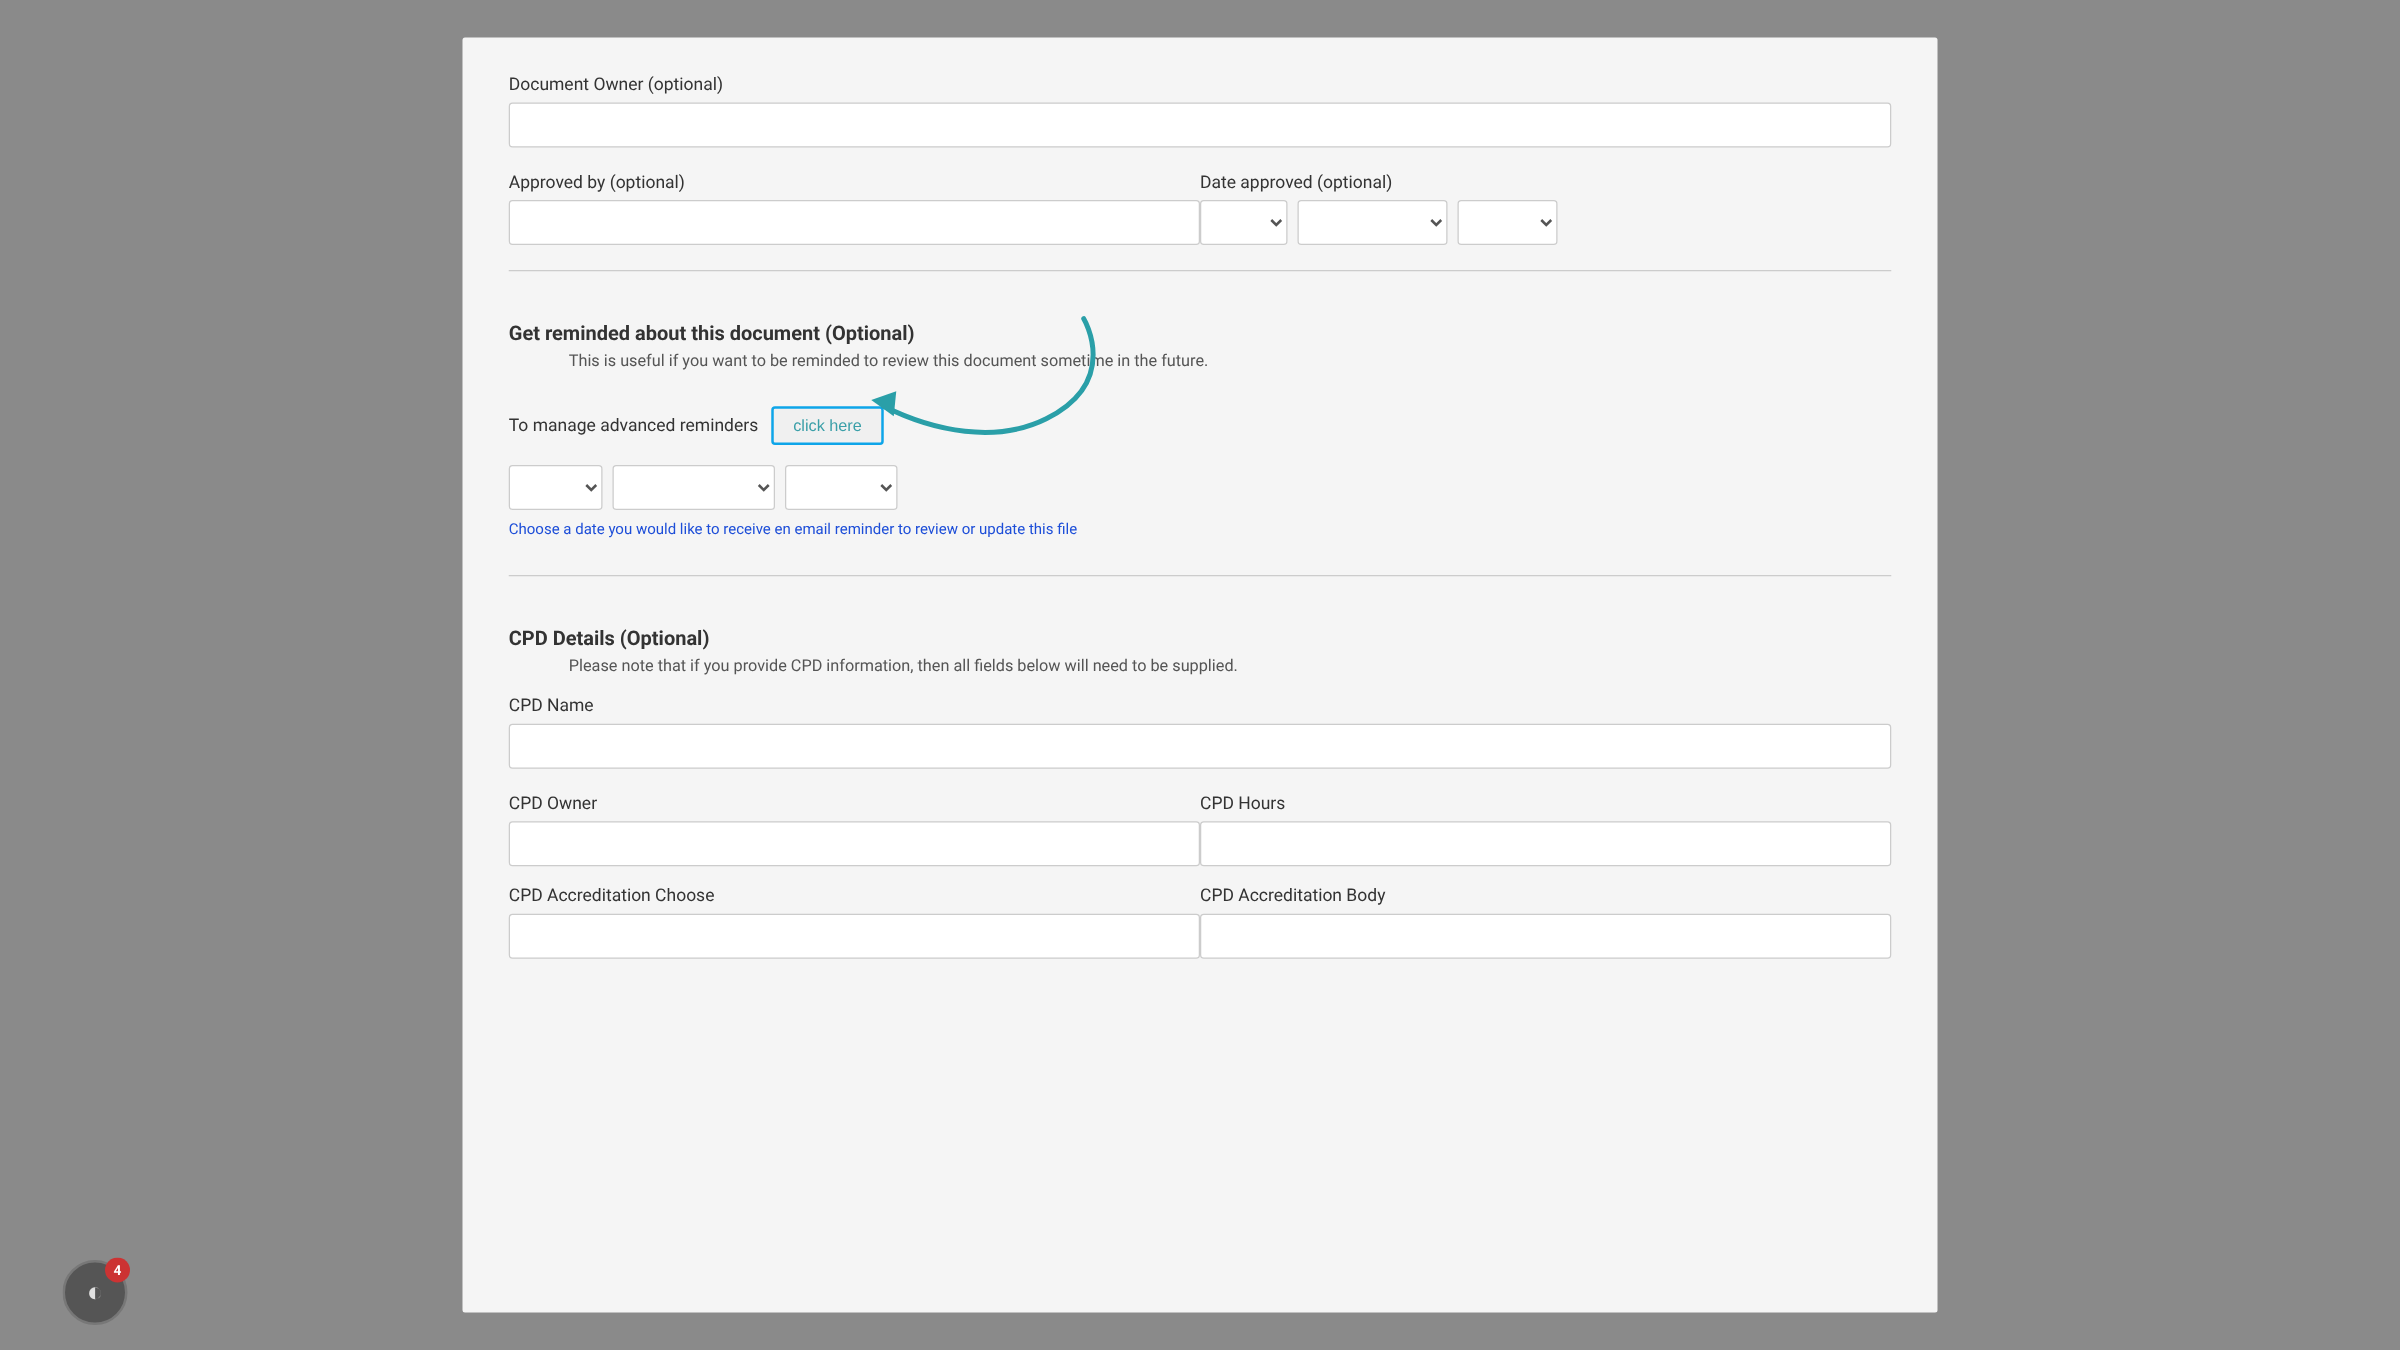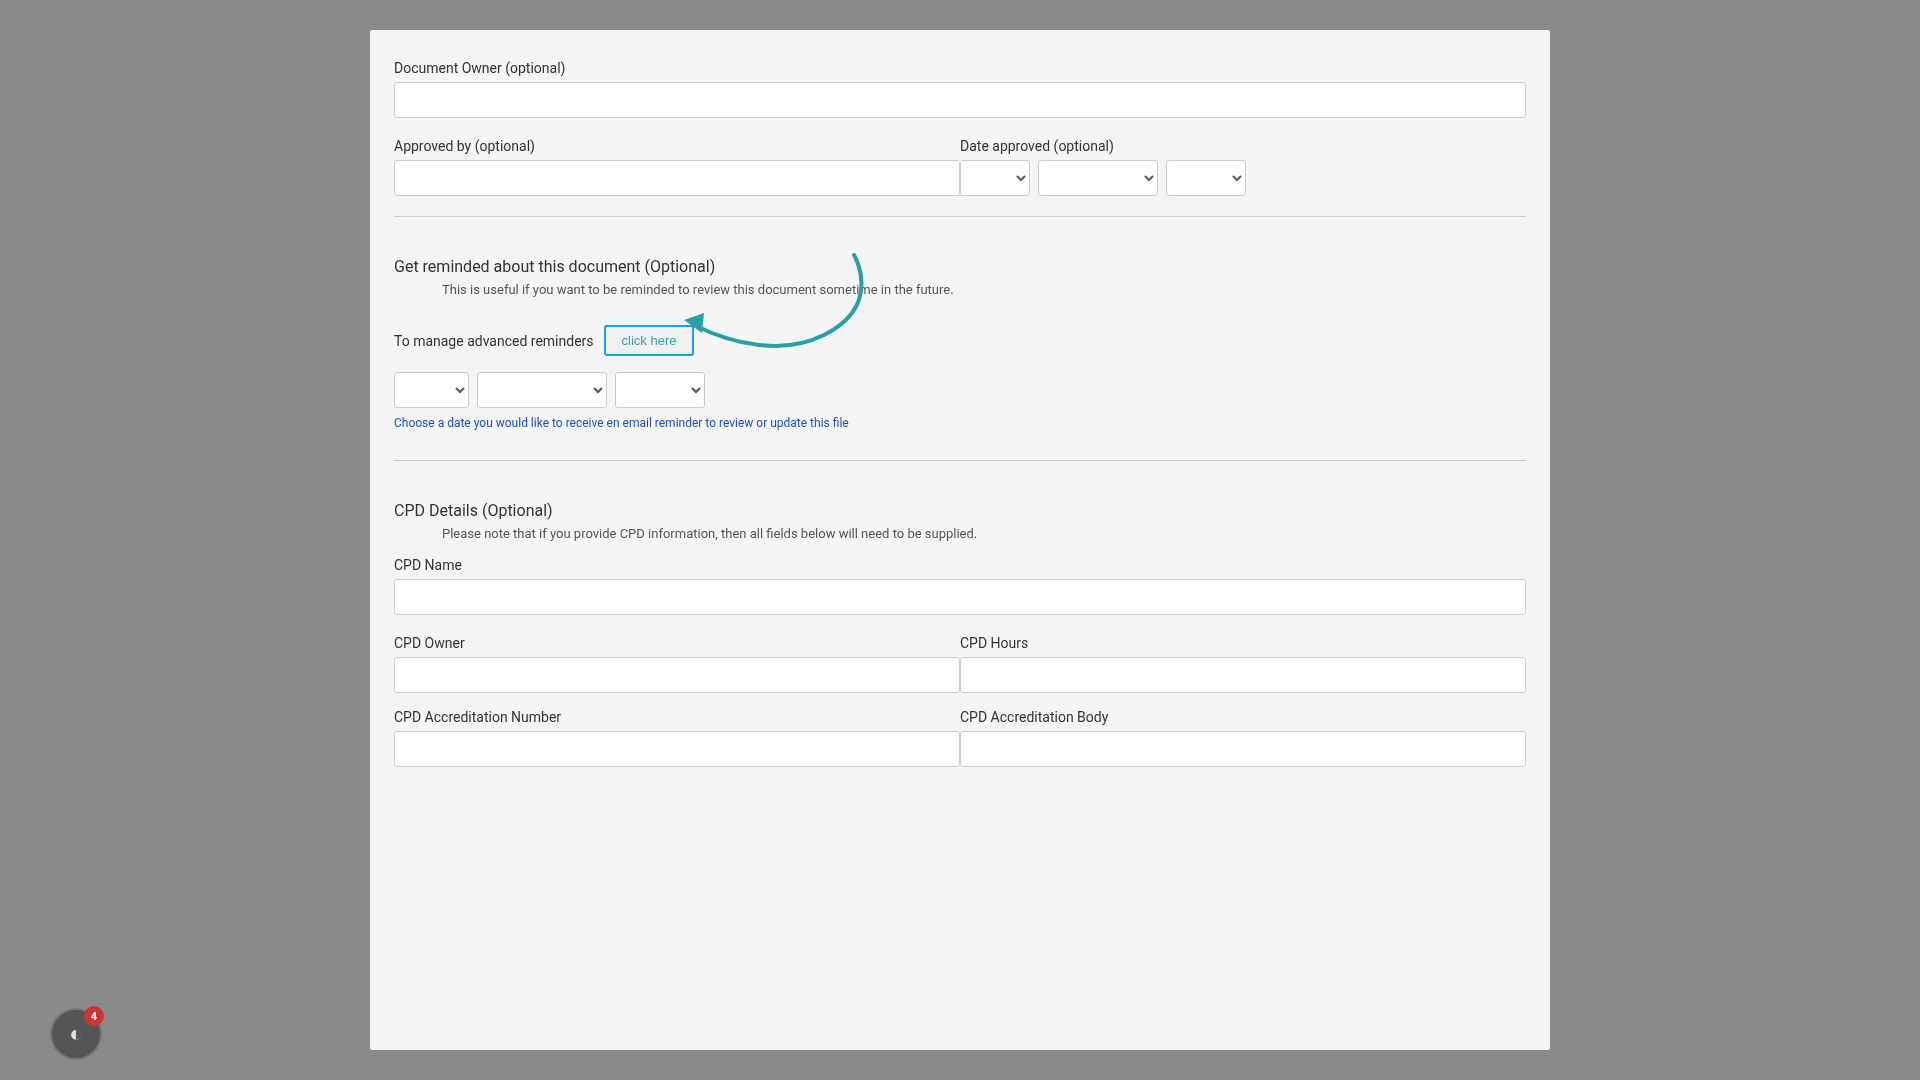--- a/index.html
+++ b/index.html
@@ -22,21 +22,21 @@
       background-color: #8a8a8a;
       min-height: 1080px;
       display: flex;
       justify-content: center;
       padding: 30px 0;
     }
 
     .form-wrapper {
       background-color: #f5f5f5;
       width: 1180px;
-      padding: 30px 24px;
+      padding: 30px 37px;
       border-radius: 2px;
     }
 
     .form-section {
       margin-bottom: 30px;
     }
 
     .form-group {
       margin-bottom: 20px;
     }
@@ -102,21 +102,21 @@
     }
 
     .divider {
       border: none;
       border-top: 1px solid #ccc;
       margin: 20px 0;
     }
 
     .section-title {
       font-size: 16px;
-      font-weight: 400;
+      font-weight: 700;
       color: #333;
       margin-bottom: 6px;
     }
 
     .section-desc {
       font-size: 13px;
       color: #555;
       margin-bottom: 16px;
       margin-left: 48px;
     }
@@ -325,21 +325,21 @@
         <div class="col-right">
           <label class="form-label">CPD Hours</label>
           <input type="text" class="form-input" value="" style="">
         </div>
       </div>
 
       <div style="height:16px;"></div>
 
       <div class="row-two-col">
         <div class="col-left">
-          <label class="form-label">CPD Accreditation Number</label>
+          <label class="form-label">CPD Accreditation Choose</label>
           <input type="text" class="form-input" value="" style="">
         </div>
         <div class="col-right">
           <label class="form-label">CPD Accreditation Body</label>
           <input type="text" class="form-input" value="" style="">
         </div>
       </div>
     </div>
 
   </div>

